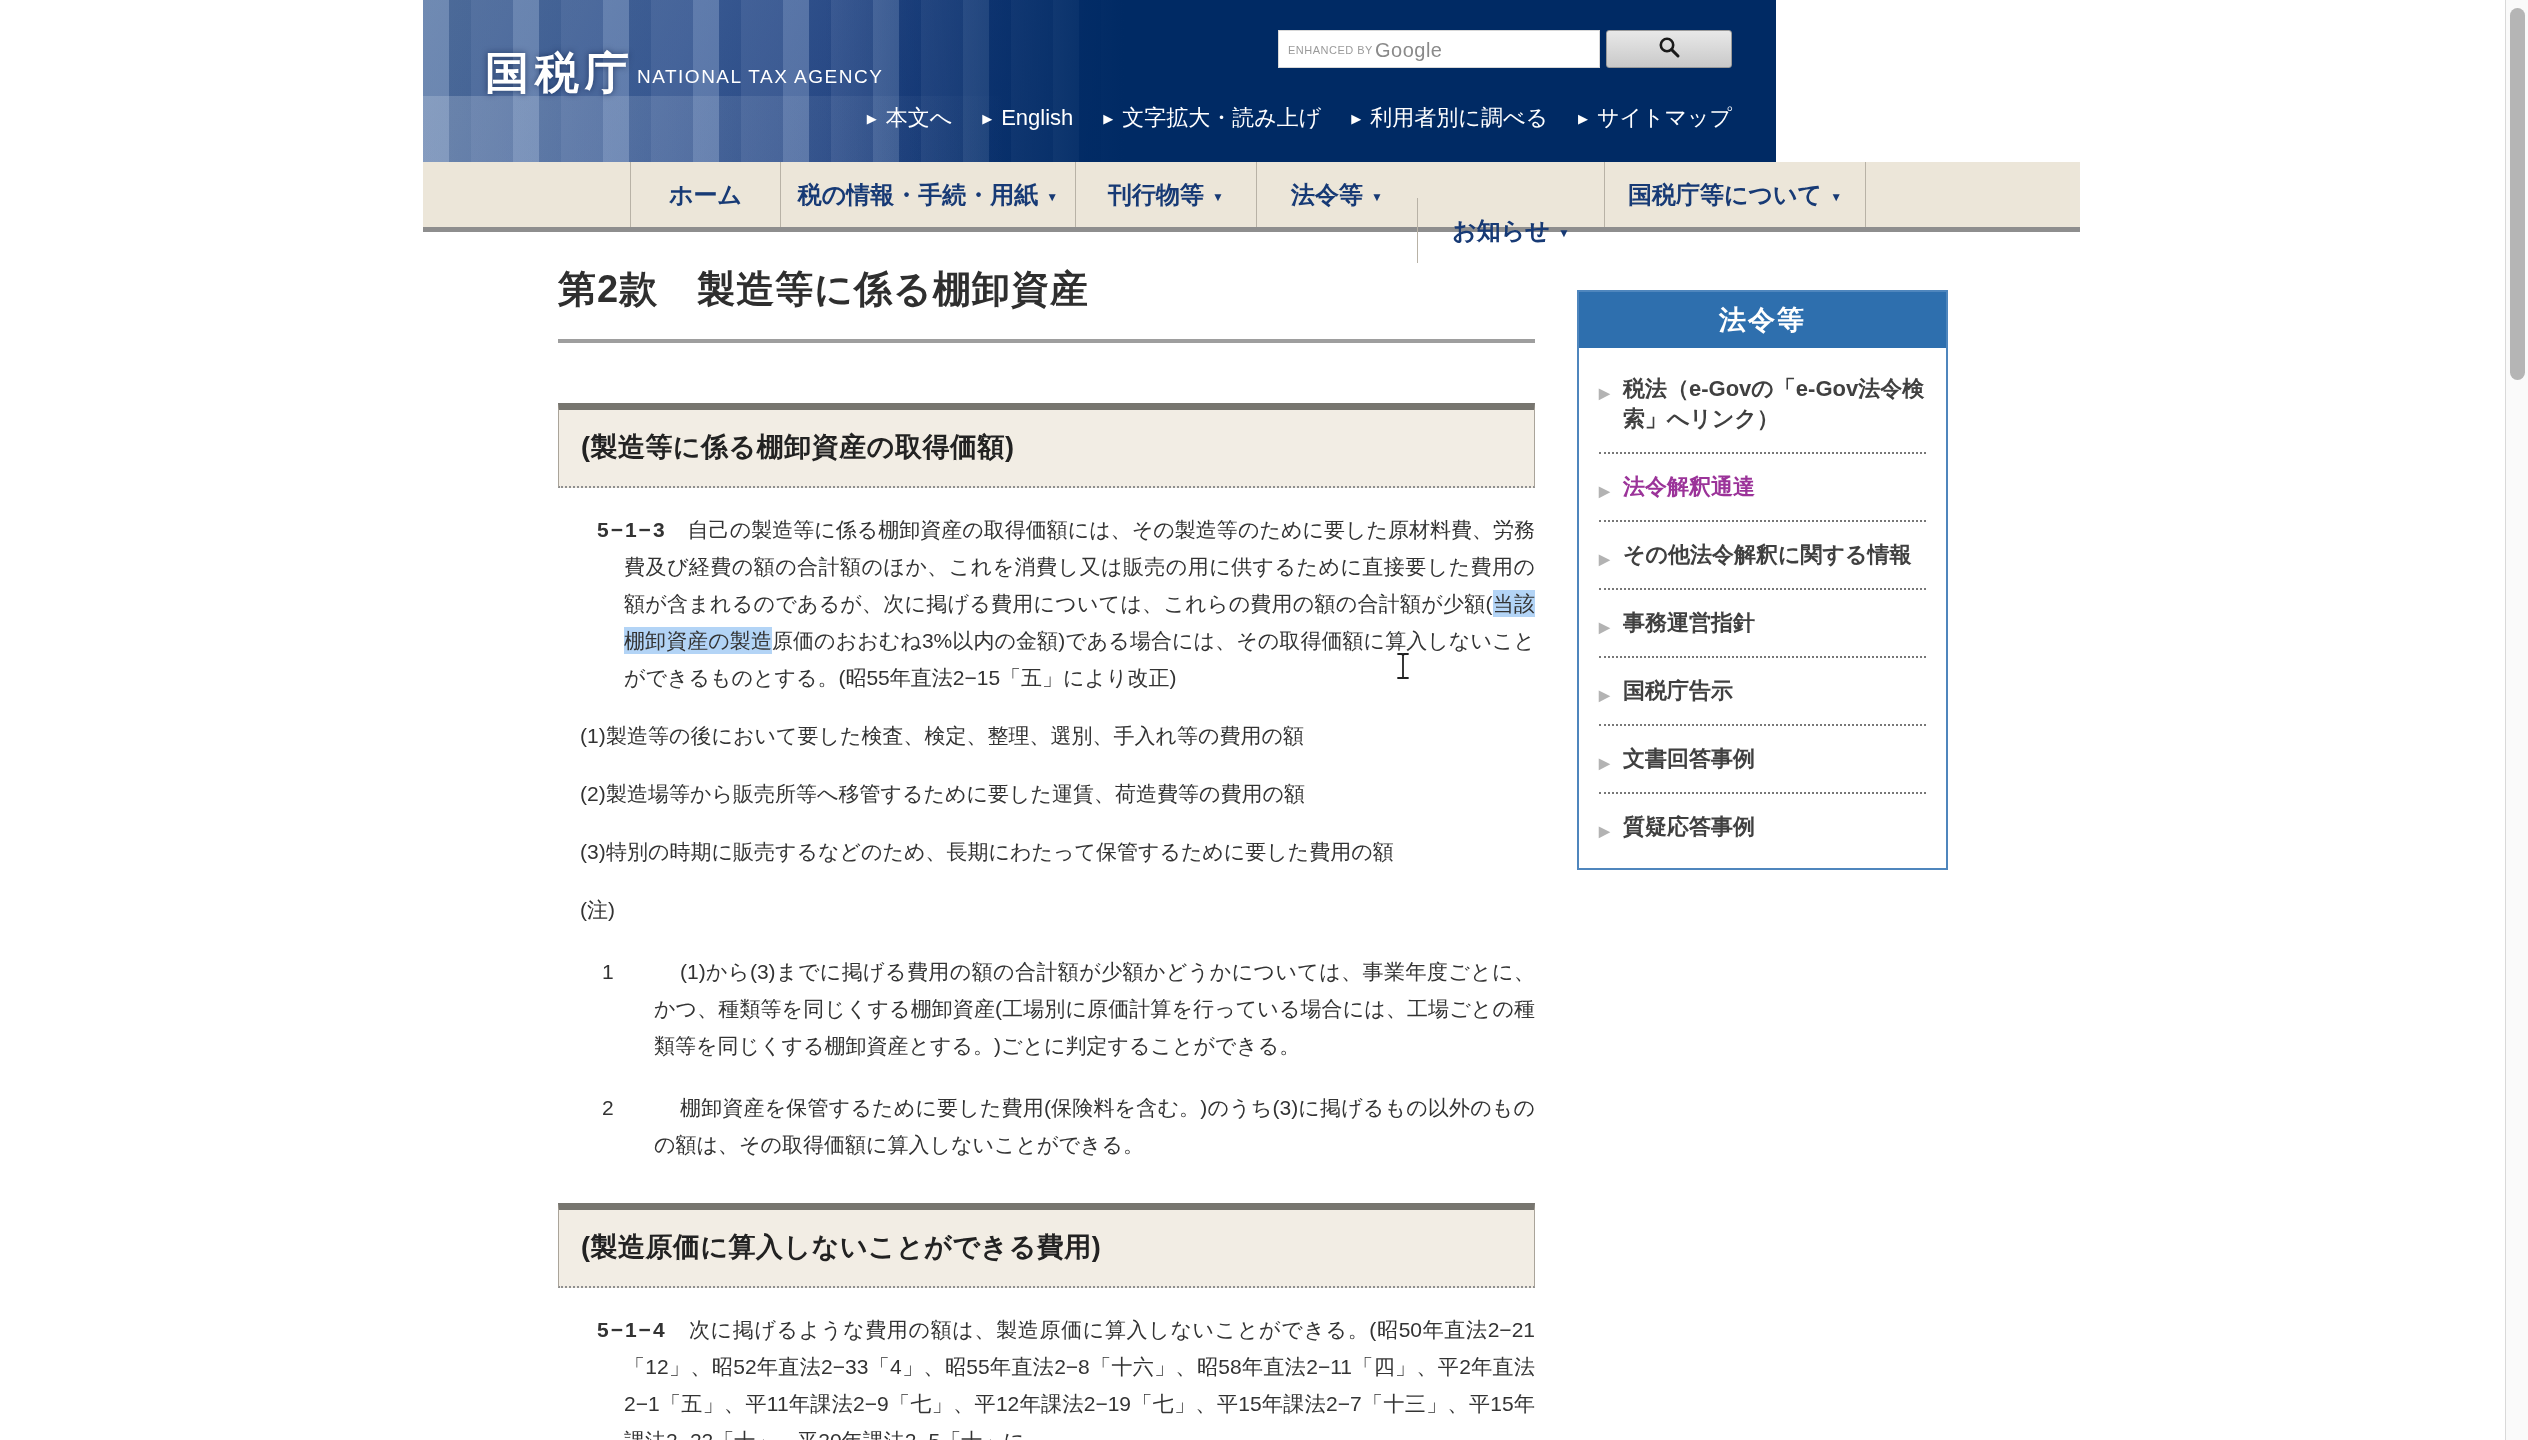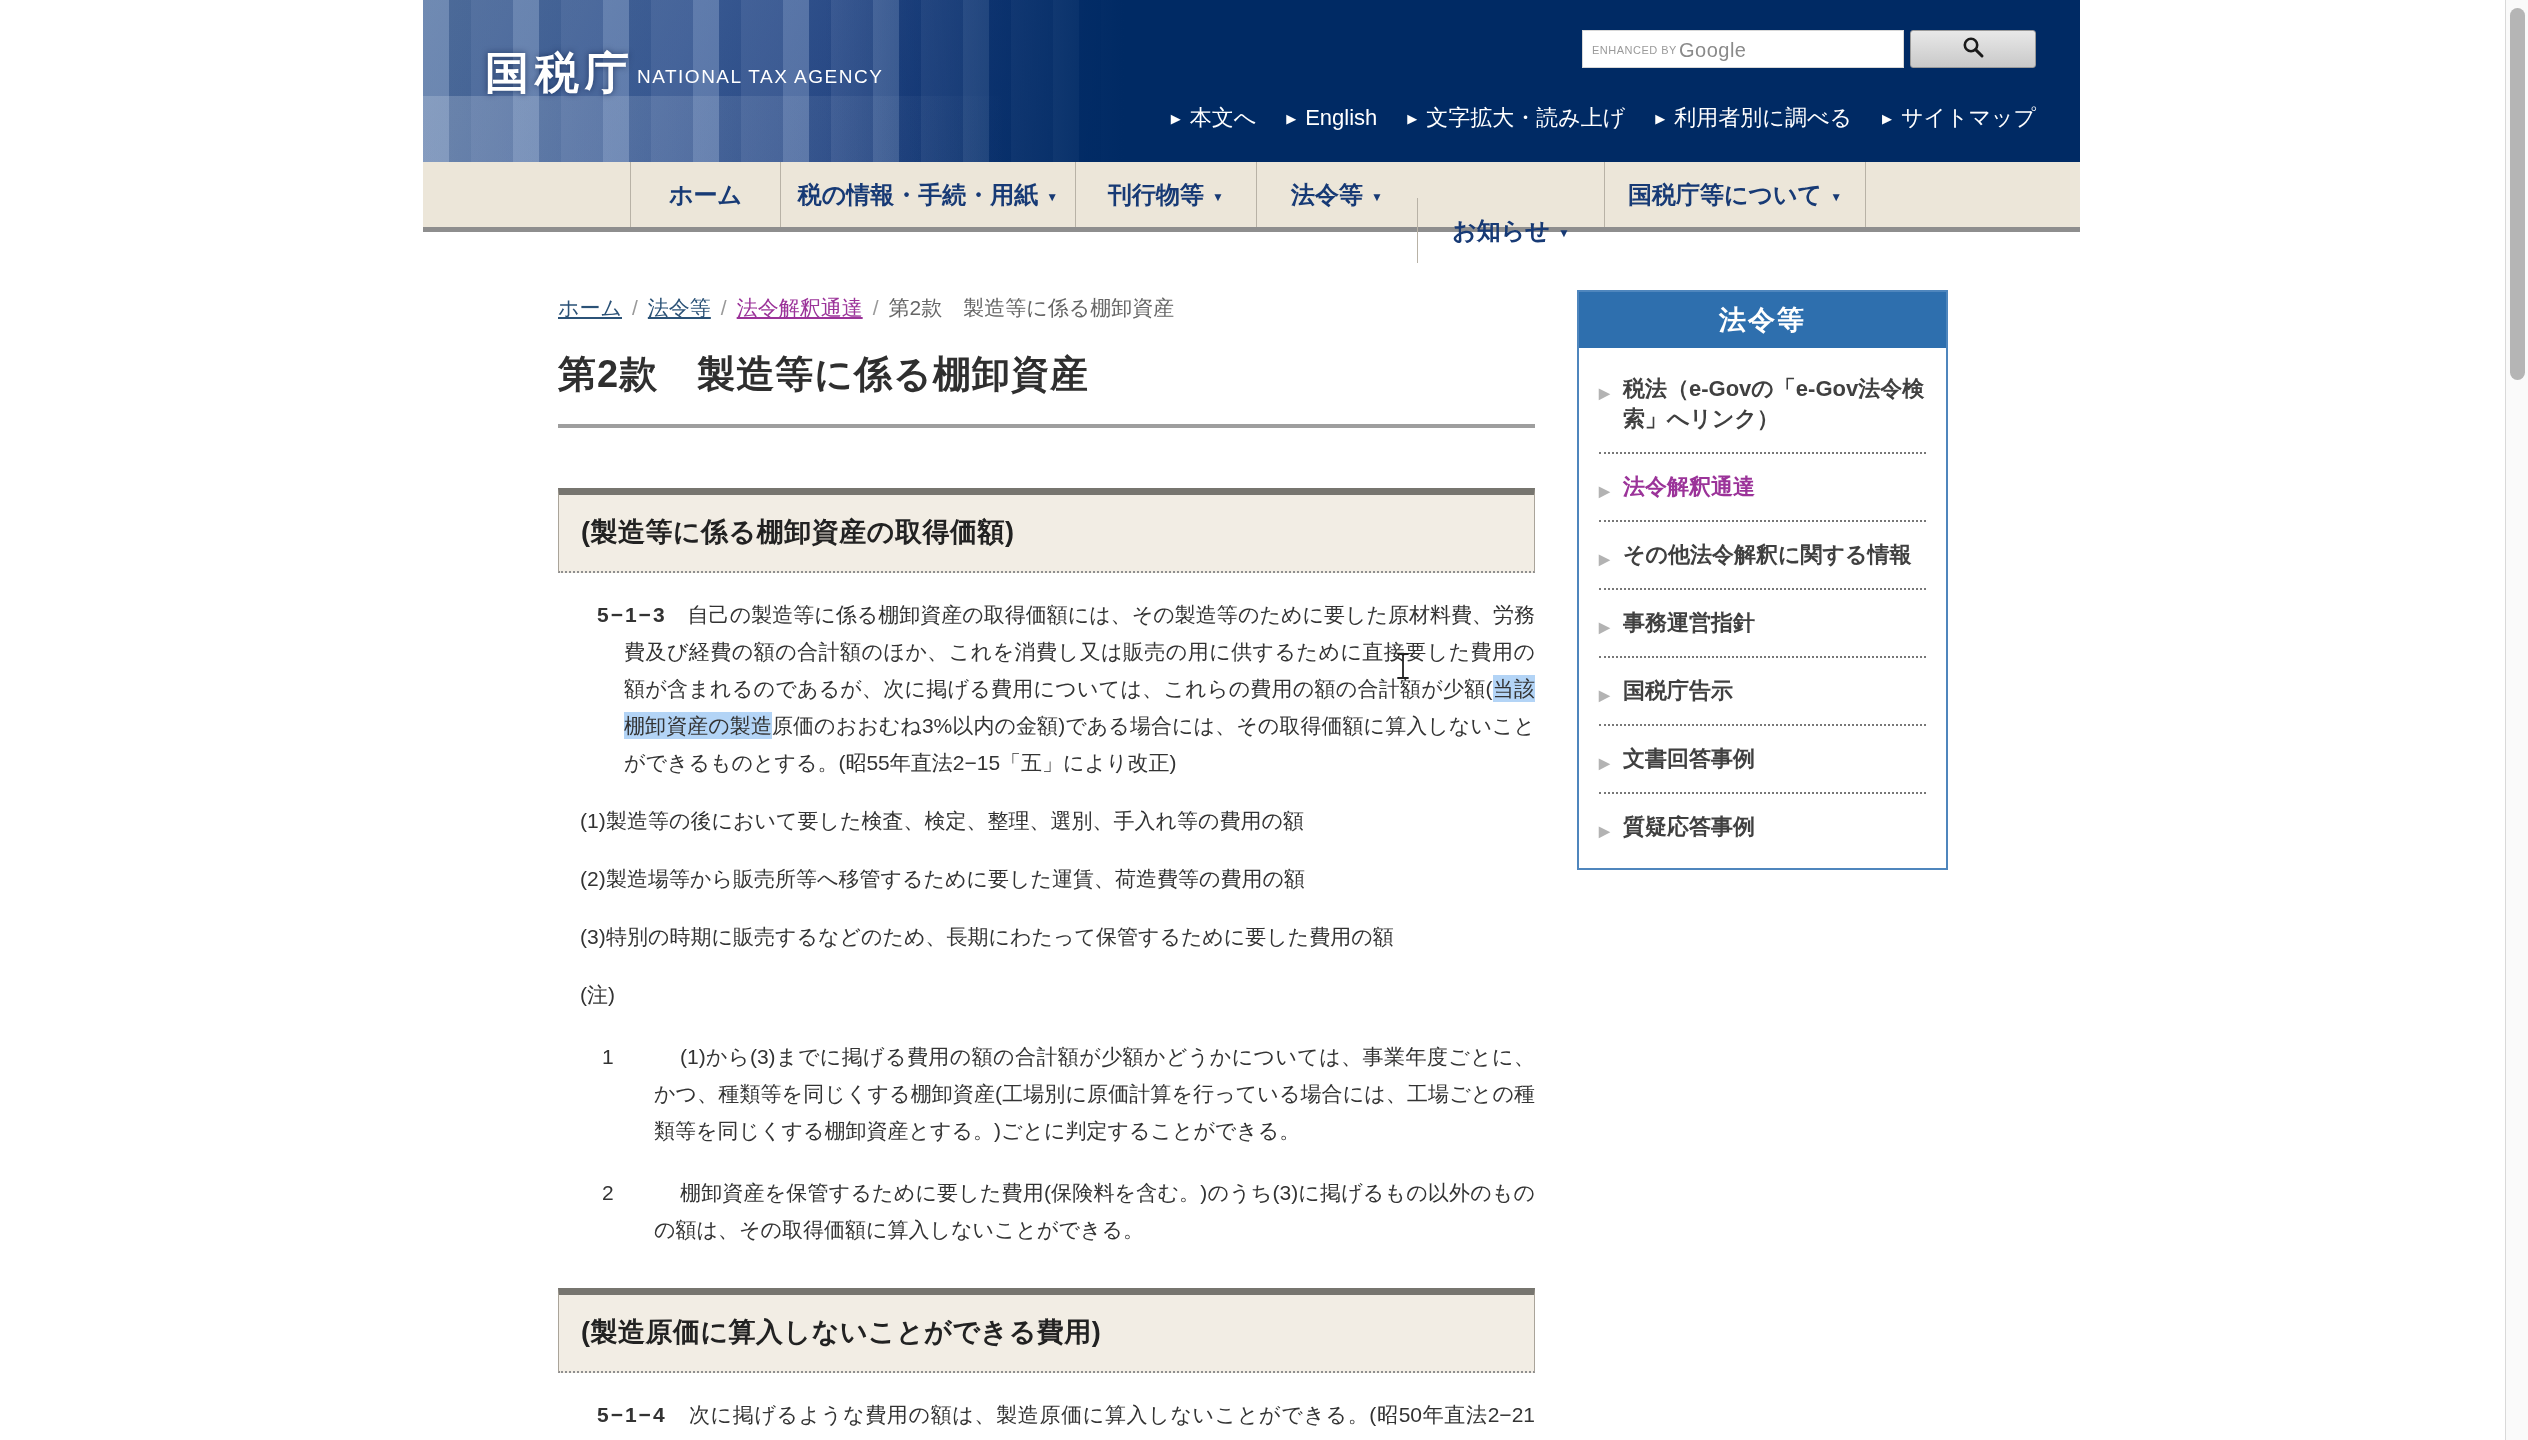--- a/index.html
+++ b/index.html
@@ -4,21 +4,21 @@
 <style>
   * { margin:0; padding:0; box-sizing:border-box; }
   html,body { width:2528px; height:1440px; overflow:hidden; background:#fff;
     font-family:"Liberation Sans", sans-serif; }
   .viewport { position:relative; width:2528px; height:1440px; background:#fff; }
 
   
   .site { position:absolute; left:423px; top:0; width:1657px; }
 
   
-  .header { position:relative; width:1657px; height:162px; background:#002a64; overflow:hidden; }
+  .header { position:relative; width:1353px; height:162px; background:#002a64; overflow:hidden; }
   .building { position:absolute; left:0; top:0; width:730px; height:162px;
     background:
       linear-gradient(to right, rgba(0,42,100,0) 55%, #002a64 96%),
       repeating-linear-gradient(90deg, rgba(160,180,215,0.35) 0 26px, rgba(30,60,120,0.15) 26px 48px, rgba(90,115,165,0.30) 48px 90px),
       linear-gradient(115deg, #56749f 0%, #3c5d95 35%, #1d3f7e 70%, #002a64 100%);
   }
   .building:after { content:""; position:absolute; left:0; top:96px; width:730px; height:66px;
     background:linear-gradient(to right, rgba(210,220,235,0.25), rgba(0,42,100,0) 80%); }
   .logo-jp { position:absolute; left:62px; top:44px; color:#fff; font-size:44px; font-weight:bold;
     letter-spacing:6px; text-shadow:0 0 6px rgba(0,20,60,.6); }
@@ -174,23 +174,20 @@
         </div>
       <div class="cell w6">
           <span>国税庁等について</span>
           <span class="caret">▼</span>
         </div>
       <div class="cell spacer w7"></div>
     </div>
 
     <div class="content">
 
-      <div class="crumbs">
-        <a href="#">ホーム</a><span class="sep">/</span><a href="#">法令等</a><span class="sep">/</span><a href="#" class="visited">法令解釈通達</a><span class="sep">/</span><span class="current">第2款　製造等に係る棚卸資産</span>
-      </div>
 
       <h1 class="page-title">第2款　製造等に係る棚卸資産</h1>
       <hr class="title-rule">
 
       <div class="sec-box">
         <h2>(製造等に係る棚卸資産の取得価額)</h2>
       </div>
 
       <p class="para"><span class="lead">5−1−3</span><span>　自己の製造等に係る棚卸資産の取得価額には、その製造等のために要した原材料費、労務費及び経費の額の合計額のほか、これを消費し又は販売の用に供するために直接要した費用の額が含まれるのであるが、次に掲げる費用については、これらの費用の額の合計額が少額(</span><mark class="sel">当該棚卸資産の製造</mark><span>原価のおおむね3%以内の金額)である場合には、その取得価額に算入しないことができるものとする。(昭55年直法2−15「五」により改正)</span></p>
 

